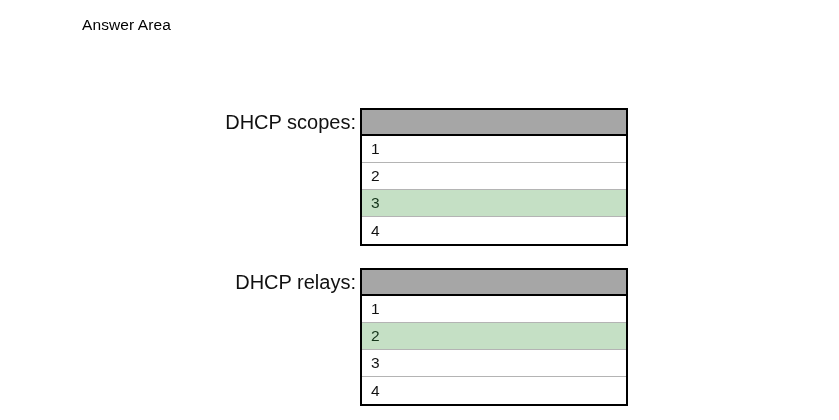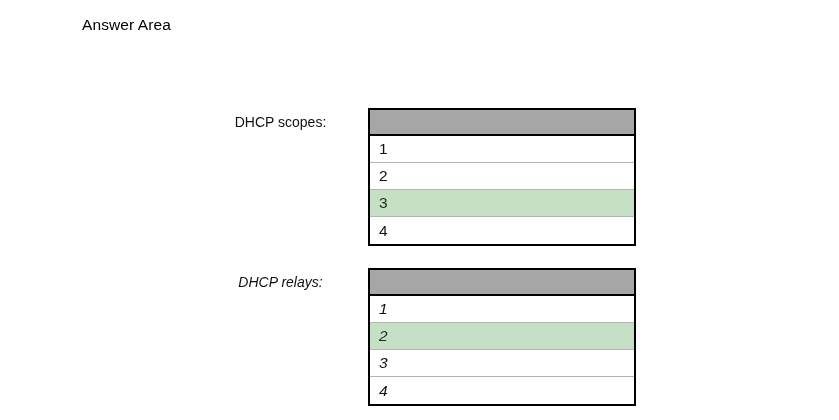--- a/index.html
+++ b/index.html
@@ -26,30 +26,30 @@
     color: #000000;
     white-space: nowrap;
   }
 
   .group {
     position: absolute;
     display: flex;
     align-items: flex-start;
   }
   #group-scopes { left: 205px; top: 108px; }
-  #group-relays { left: 205px; top: 268px; font-style: italic; }
+  #group-relays { left: 205px; top: 268px; }
 
   .group-label {
     width: 151px;
-    font-size: 14px;
+    font-size: 20px;
     line-height: 28px;
     color: #111111;
     white-space: nowrap;
-    text-align: center;
-    padding-right: 12px;
+    text-align: right;
+    padding-right: 4px;
   }
 
   .choice-table {
     width: 268px;
     border: 2px solid #000000;
     border-collapse: collapse;
     background: #ffffff;
     box-sizing: border-box;
   }
 

